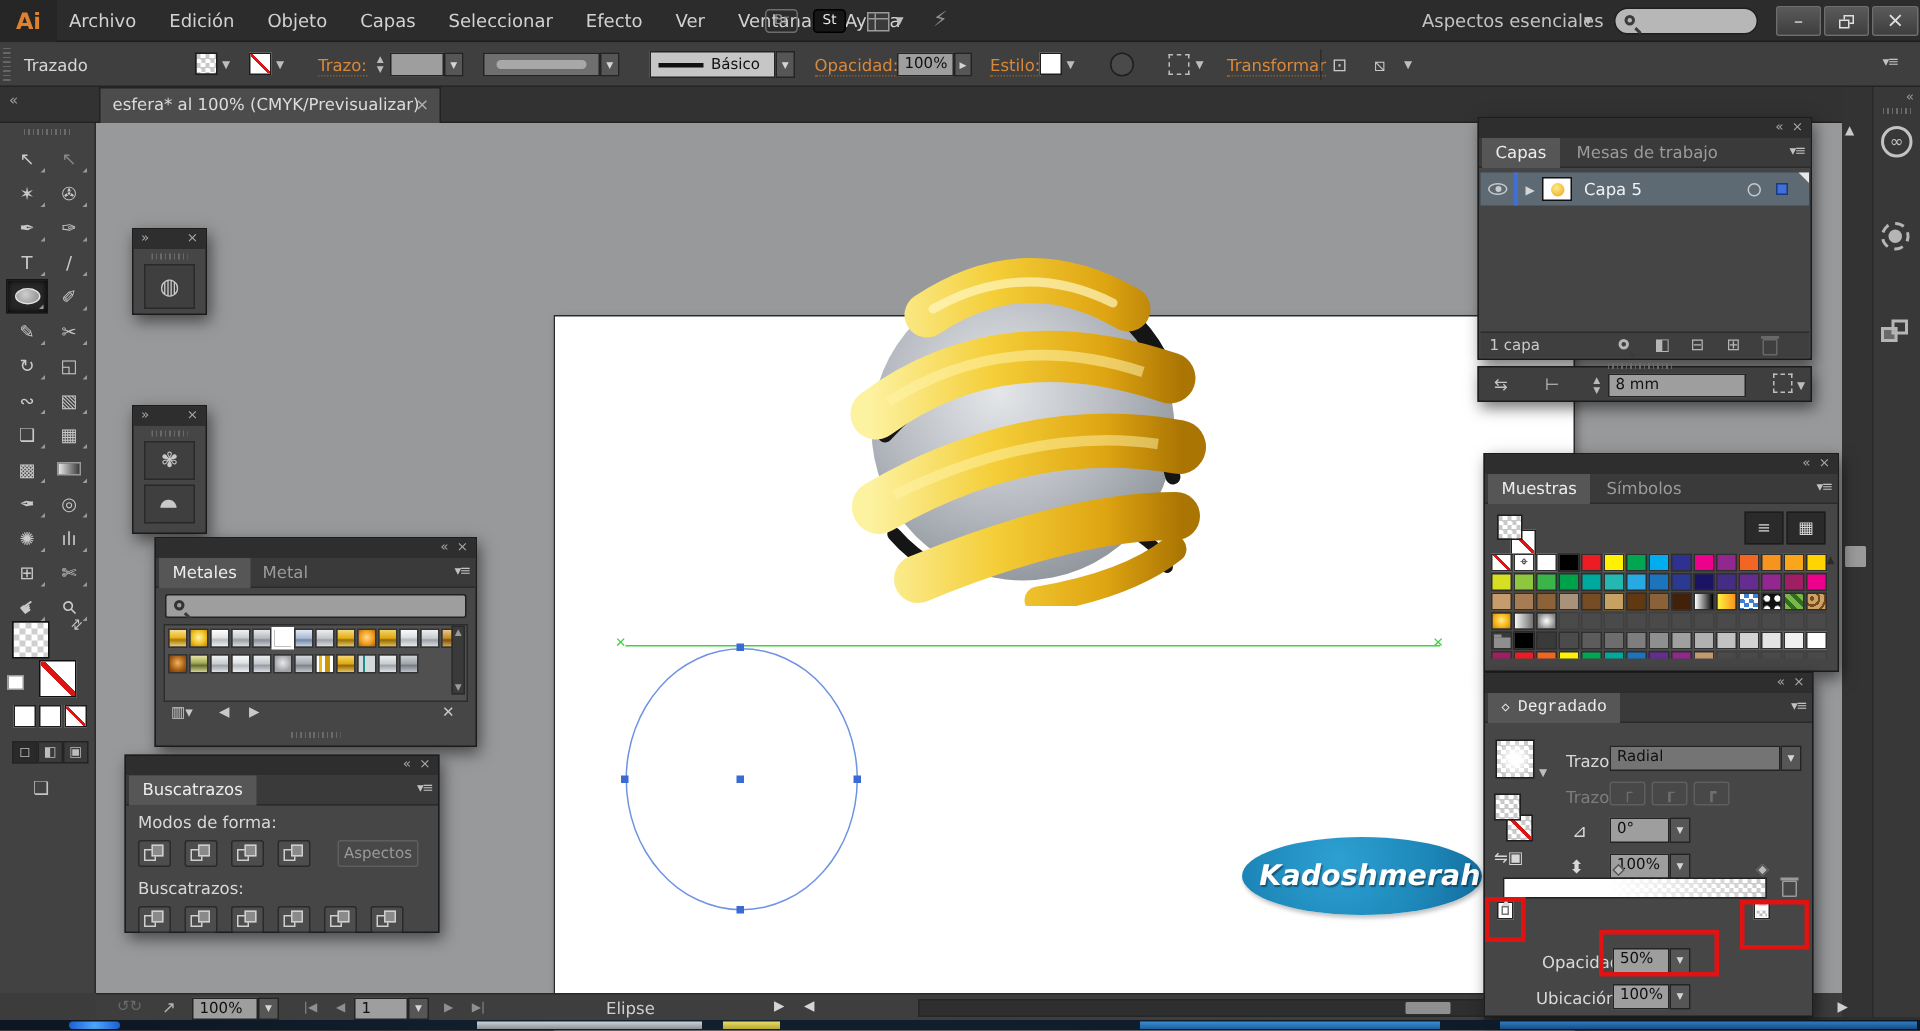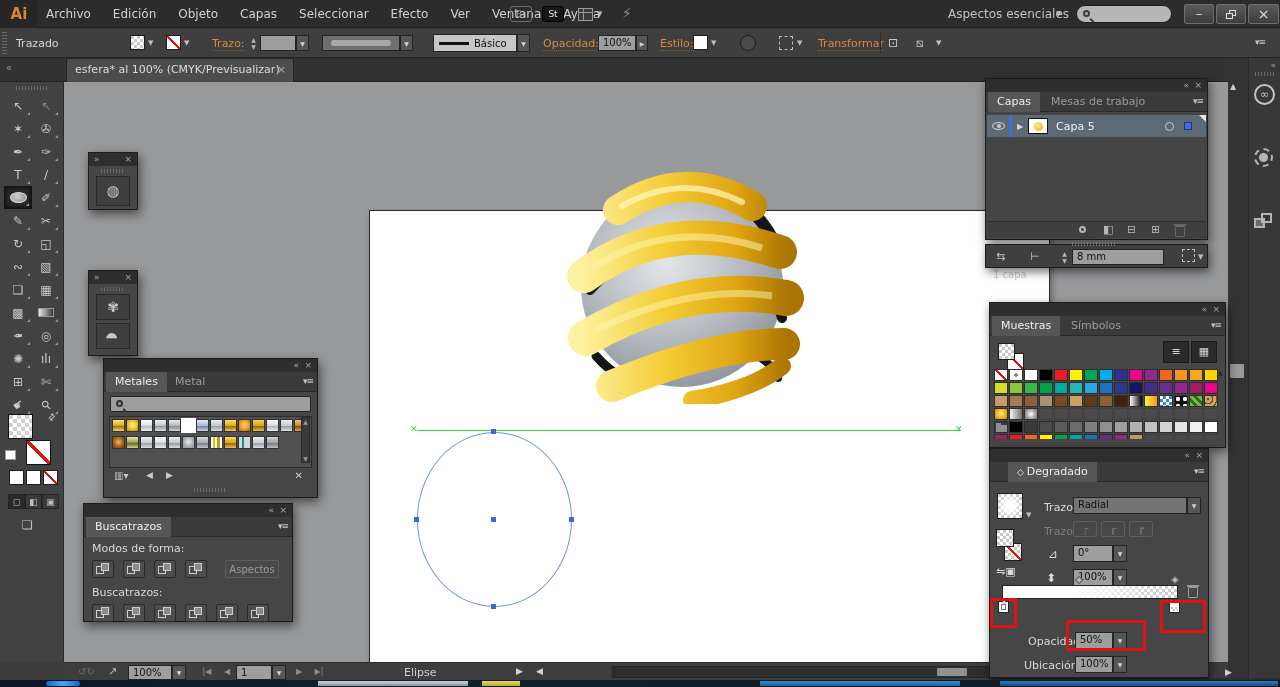--- a/index.html
+++ b/index.html
@@ -209,20 +209,23 @@
   <span class="endx" style="left: 410px; top: 425px; color: rgb(62, 212, 62);">✕</span>
   <span class="endx" style="left: 955px; top: 425px; color: rgb(62, 212, 62);">✕</span>
 
   <div class="abs ellipse-path" style="left: 417px; top: 432px; width: 155px; height: 175px; border-color: rgb(111, 147, 228);"></div>
   <span class="anchor" style="left:491px;top:429px;"></span>
   <span class="anchor" style="left:414px;top:517px;"></span>
   <span class="anchor" style="left:569px;top:517px;"></span>
   <span class="anchor" style="left:491px;top:604px;"></span>
   <span class="anchor" style="left:491px;top:517px;"></span>
 
+  <div class="logo-ellipse">
+    <span class="logo-text">Kadoshmerah</span>
+  </div>
 
   <div class="abs menu-bar">
     <div class="abs ai-logo">Ai</div>
     <div class="abs menu-items">
         <span class="menu-item">Archivo</span>
         <span class="menu-item">Edición</span>
         <span class="menu-item">Objeto</span>
         <span class="menu-item">Capas</span>
         <span class="menu-item">Seleccionar</span>
         <span class="menu-item">Efecto</span>
@@ -553,21 +556,21 @@
       <span style="width:22px;text-align:center;"><span class="eye"></span></span>
       <span style="width:3px;height:22px;background:#3f6fd8;"></span>
       <span style="width:16px;text-align:center;color:#d5d5d5;font-size:8px;">▶</span>
       <span class="thumb"></span>
       <span style="margin-left:8px;color:#f0f0f0;font-size:11px;">Capa 5</span>
       <span style="position:absolute;right:32px;width:9px;height:9px;border:1px solid #c9c9c9;border-radius:50%;"></span>
       <span style="position:absolute;right:14px;width:8px;height:8px;background:#3f6fd8;border:1px solid #1a3a80;"></span>
       <span style="position:absolute;right:0;top:0;border-left:7px solid transparent;border-top:7px solid #e8e8e8;"></span>
     </div>
     <div style="position:absolute;left:1px;right:1px;bottom:1px;height:17px;background:#3f3f3f;border-top:1px solid #2c2c2c;">
-      <span style="position:absolute;left:6px;top:3px;color:#c9c9c9;font-size:10px;margin-top:44px;">1 capa</span>
+      <span style="position:absolute;left:6px;top:3px;color:#c9c9c9;font-size:10px;">1 capa</span>
       <span class="mag" style="position:absolute;left:92px;top:4px;border-color:#b5b5b5;"></span>
       <span style="position:absolute;left:116px;top:1px;color:#b5b5b5;font-size:11px;">◧</span>
       <span style="position:absolute;left:140px;top:1px;color:#b5b5b5;font-size:11px;">⊟</span>
       <span style="position:absolute;left:164px;top:1px;color:#b5b5b5;font-size:11px;">⊞</span>
       <span class="trash-icon" style="position:absolute;left:188px;top:4px;opacity:.45;"></span>
     </div>
   </div>
 
   <div class="panel" style="left:985px;top:244px;width:223px;height:24px;z-index:12;background:#3f3f3f;">
     <div class="grip-h" style="position:absolute;left:86px;top:-3px;width:44px;"></div>
@@ -687,21 +690,21 @@
       </div>
     <span style="position:absolute;right:2px;top:66px;color:#2b2b2b;font-size:7px;">▲</span>
   </div>
 
   <div class="panel" style="left:989px;top:448px;width:220px;height:230px;z-index:13;">
     <div class="titlebar">
       <span class="tb-ic" style="right:18px;">«</span>
       <span class="tb-ic" style="right:5px;">×</span>
     </div>
     <div class="tabrow">
-      <span class="ptab active" style="left:18px;"><span style="font-size:9px;">◇ </span><span>Degradado</span></span>
+      <span class="ptab active" style="left:2px;font-family:Liberation Mono, monospace;"><span style="font-size:9px;">◇ </span><span>Degradado</span></span>
       <span class="pmenu">▾≡</span>
     </div>
     <div class="swatch checker-sm" style="position:absolute;left:7px;top:44px;width:26px;height:26px;">
       <div style="position:absolute;inset:0;background:radial-gradient(circle,#ffffff 20%,rgba(255,255,255,0) 75%);"></div>
     </div>
     <span class="dd-arrow" style="position:absolute;left:36px;top:62px;">▼</span>
     <span class="plabel" style="position:absolute;left:54px;top:52px;">Trazo:</span>
     <div class="field" style="position:absolute;left:83px;top:48px;width:114px;height:17px;background:#747474;">Radial</div>
     <div class="ddbtn" style="position:absolute;left:197px;top:48px;width:14px;height:17px;line-height:16px;">▼</div>
     <span class="plabel" style="position:absolute;left:54px;top:76px;color:#7d7d7d;">Trazo:</span>

